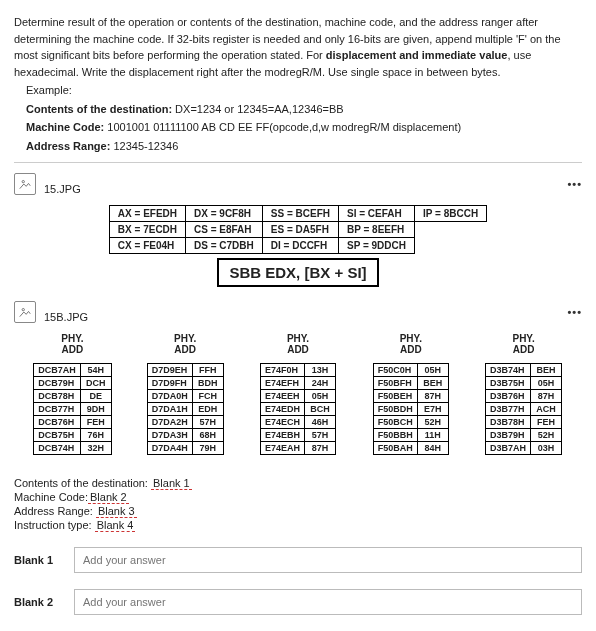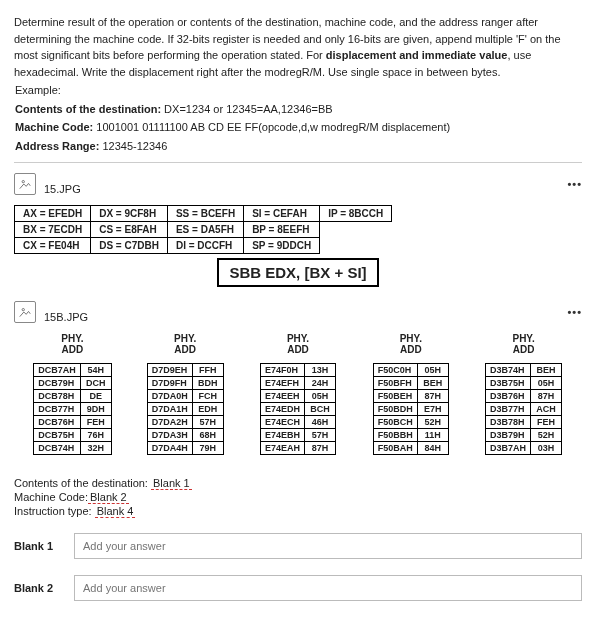--- a/index.html
+++ b/index.html
@@ -1,25 +1,25 @@
 <!DOCTYPE html>
 <html><head>
 <meta charset="utf-8">
 <style>
   body{font-family:Arial,Helvetica,sans-serif;font-size:11px;color:#222;background:#fff;margin:0;padding:14px;width:596px;box-sizing:border-box}
   .intro{line-height:1.5;margin-bottom:8px}
   .intro b{font-weight:700}
-  .ex-line{margin:2px 1px}
+  .ex-line{margin:2px 12px}
   .question-hr{border:0;border-top:1px solid #ccc;margin:8px 0 10px}
   .file-row{display:flex;align-items:center;justify-content:space-between;margin:4px 0 10px}
   .file-left{display:flex;align-items:flex-end;gap:8px}
   .img-icon{width:20px;height:20px;border:1px solid #888;border-radius:2px;display:flex;align-items:center;justify-content:center}
   .img-icon svg{width:14px;height:14px;stroke:#666;fill:none;stroke-width:1.5}
   .dots{font-weight:700;letter-spacing:1px;color:#333;cursor:pointer}
-  .reg-wrap{display:flex;}
+  .reg-wrap{display:flex;justify-content:center;}
   .reg-table{border-collapse:collapse}
   .reg-table td{border:1px solid #000;padding:2px 8px;font-size:10px;font-weight:700;white-space:nowrap}
   .op-wrap{display:flex;justify-content:center;margin:4px 0 14px}
   .op-box{border:2px solid #000;padding:4px 10px;font-size:15px;font-weight:700}
   .mem-wrap{display:flex;justify-content:space-between;gap:4px;padding:0 4px 4px}
   .mem-col{flex:1}
   .mem-head{font-size:10px;font-weight:700;text-align:center;line-height:1.1;margin-bottom:2px}
   .mem-table{border-collapse:collapse;margin:8px auto}
   .mem-table td{border:1px solid #000;padding:1px 4px;font-size:9px;font-weight:700;white-space:nowrap;text-align:left}
   .mem-table td:last-child{text-align:center;min-width:22px}
@@ -275,20 +275,21 @@
             <td>03H</td>
           </tr>
     </tbody>
       </table>
   </div>
 </div>
 
 <div class="ans-lines">
   <div><span>Contents of the destination: </span><span class="bl">Blank 1</span></div>
   <div><span>Machine Code:</span><span class="bl">Blank 2</span></div>
+  <div><span>Address Range: </span><span class="bl">Blank 3</span></div>
   <div><span>Instruction type: </span><span class="bl">Blank 4</span></div>
 </div>
 
 <div class="blank-row">
   <div class="blank-label">Blank 1</div>
   <input class="blank-input" placeholder="Add your answer" style="">
 </div>
 <div class="blank-row">
   <div class="blank-label">Blank 2</div>
   <input class="blank-input" placeholder="Add your answer" style="">

